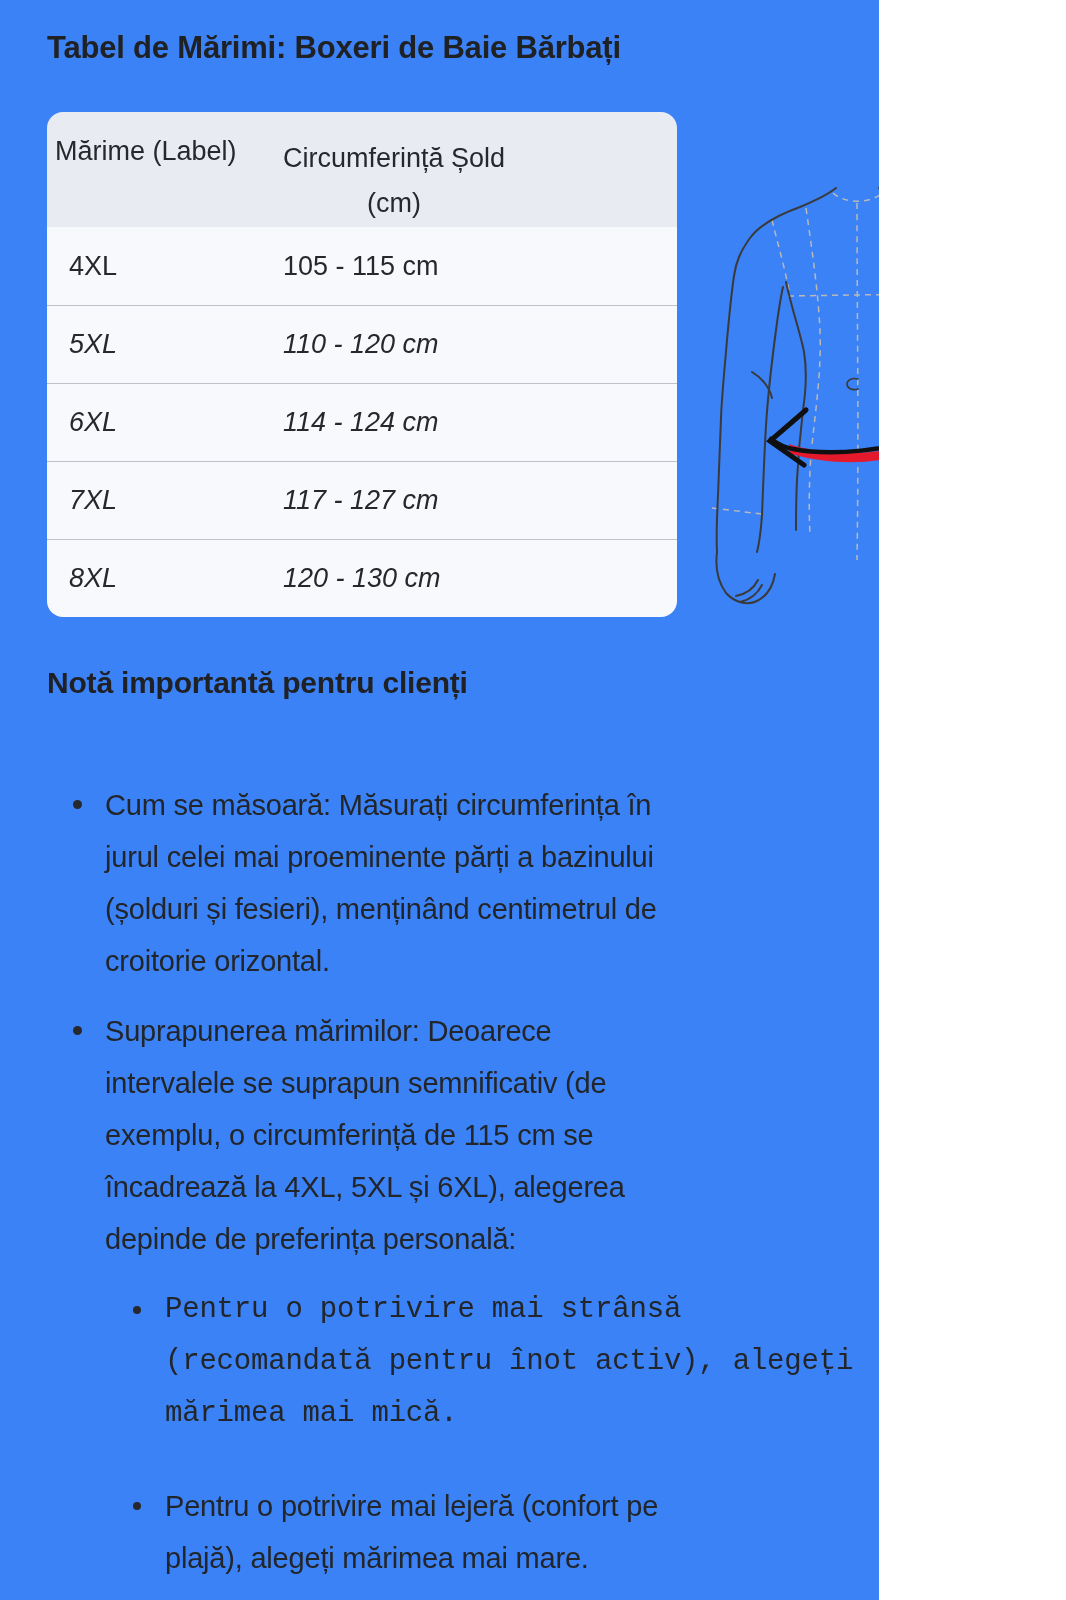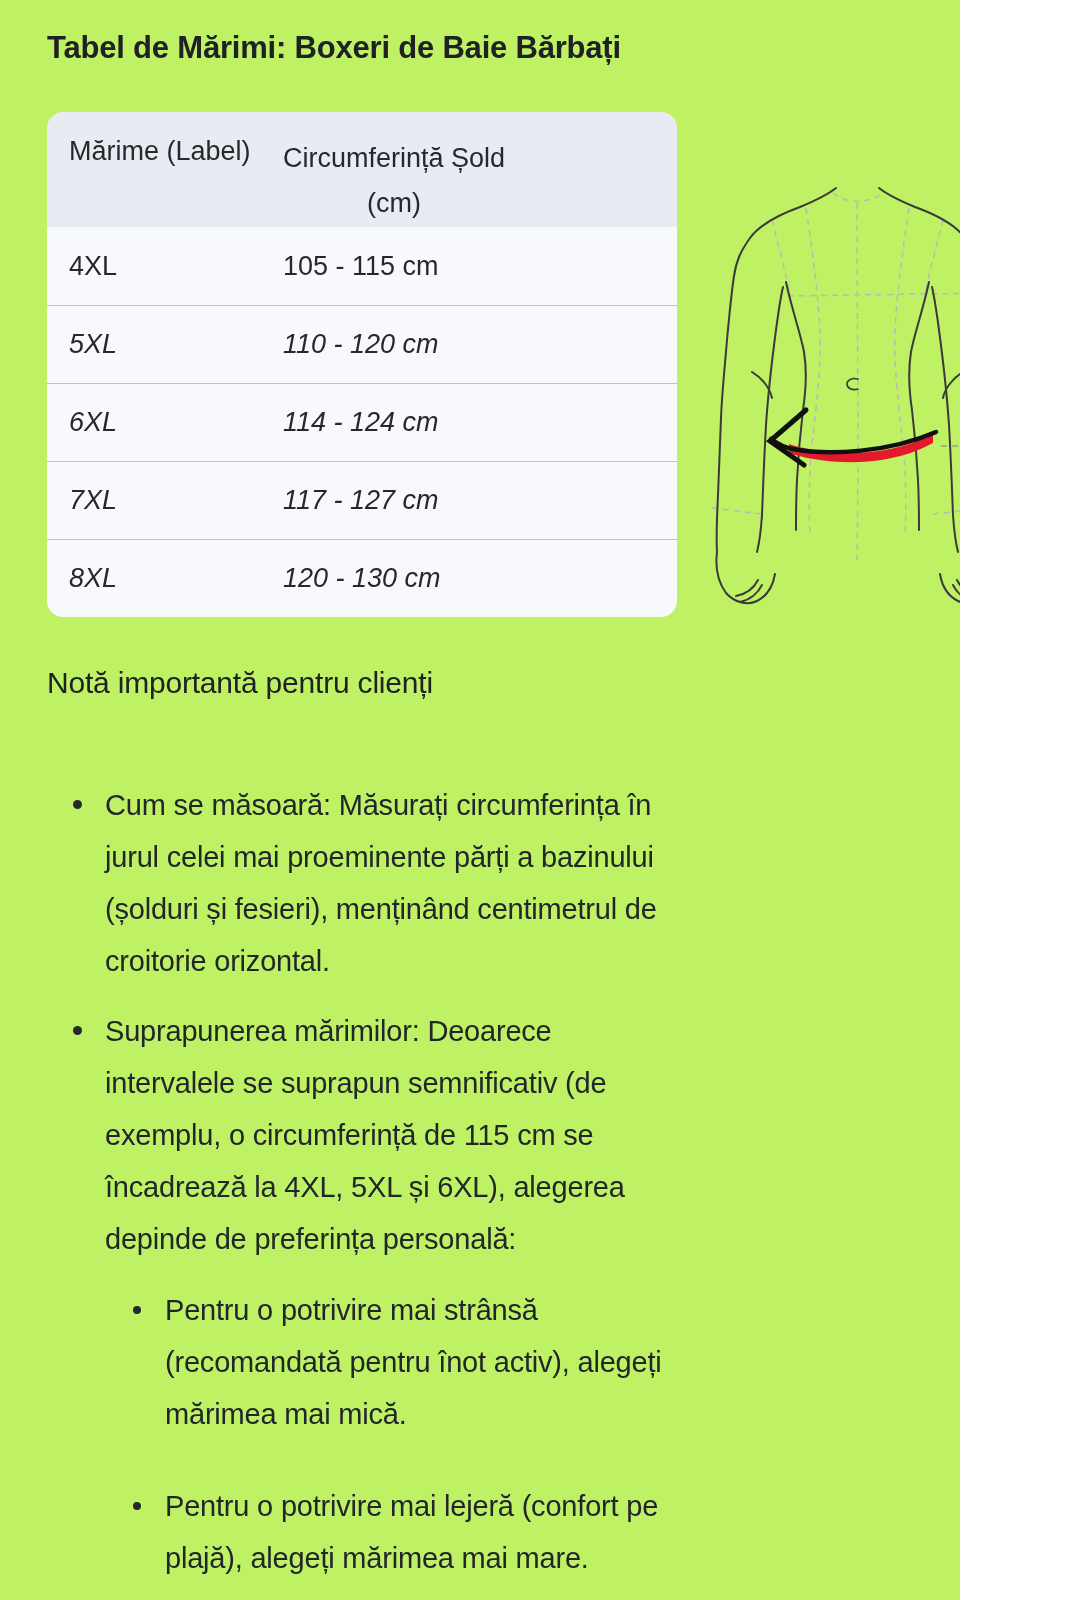--- a/index.html
+++ b/index.html
@@ -1,65 +1,65 @@
 <!DOCTYPE html>
 <html><head>
 <meta charset="utf-8">
 <style>
   html,body{margin:0;padding:0;background:#ffffff;}
   .canvas{
-    position:relative;width:960px;height:1600px;background:#bef264;
+    position:relative;width:879px;height:1600px;background:#3b82f6;
     font-family:"Liberation Sans", sans-serif;color:#202124;overflow:hidden;
   }
   .page-title{
     position:absolute;left:47px;top:30px;font-size:31px;font-weight:700;
     letter-spacing:-0.2px;color:#202124;white-space:nowrap;
   }
   
   .size-table{
     position:absolute;left:47px;top:112px;width:630px;border-radius:16px;
     overflow:hidden;display:flex;flex-direction:column;
   }
   .thead{
     background:#e9ebf2;height:115px;display:flex;box-sizing:border-box;
     padding-top:24px;font-size:27px;font-weight:500;color:#26282c;
   }
-  .th-col1{width:236px;padding-left:22px;box-sizing:border-box;}
+  .th-col1{width:236px;padding-left:8px;box-sizing:border-box;}
   .th-col2 div{line-height:45px;text-align:center;}
   .trow{
     background:#f8f9fc;height:78px;display:flex;align-items:center;
     font-size:27px;color:#26282c;box-sizing:border-box;
   }
   .trow + .trow{border-top:1px solid #bfc2c8;font-style:italic;}
   .td-col1{width:236px;padding-left:22px;box-sizing:border-box;}
   
   .figure-svg{position:absolute;left:690px;top:150px;width:376px;height:500px;}
   .fig-label-1{
     position:absolute;left:993px;top:432px;font-size:21px;font-weight:700;
     color:#161616;letter-spacing:0.2px;white-space:nowrap;
   }
   .fig-label-2{
     position:absolute;left:963px;top:462px;font-size:18px;font-weight:700;
     color:#0d0d0d;letter-spacing:-0.2px;white-space:nowrap;
   }
   
   .note-heading{
-    position:absolute;left:47px;top:666px;font-size:30px;font-weight:400;
+    position:absolute;left:47px;top:666px;font-size:30px;font-weight:700;
     letter-spacing:-0.2px;color:#202124;white-space:nowrap;
   }
   .notes{position:absolute;left:47px;top:779px;width:840px;font-size:29px;
     color:#222529;letter-spacing:-0.2px;}
   .li{position:relative;padding-left:58px;}
   .li .line{line-height:52px;white-space:nowrap;}
   .li .b{font-weight:400;}
   .dot{position:absolute;width:9px;height:9px;border-radius:50%;background:#26282c;
     left:26px;top:21px;}
   .li.nested{padding-left:118px;}
   .li.nested .dot{left:86px;width:8px;height:8px;top:22px;}
-  .mt18{margin-top:18px;} .mt19{margin-top:19px;} .mt40{margin-top:40px;}
+  .mt18{margin-top:18px;} .mt19{margin-top:19px;font-family:Liberation Mono, monospace;} .mt40{margin-top:40px;}
 </style>
 </head>
 <body>
 
 <div class="canvas">
 
   <div class="page-title">Tabel de Mărimi: Boxeri de Baie Bărbați</div>
 
   <div class="size-table">
     <div class="thead">

